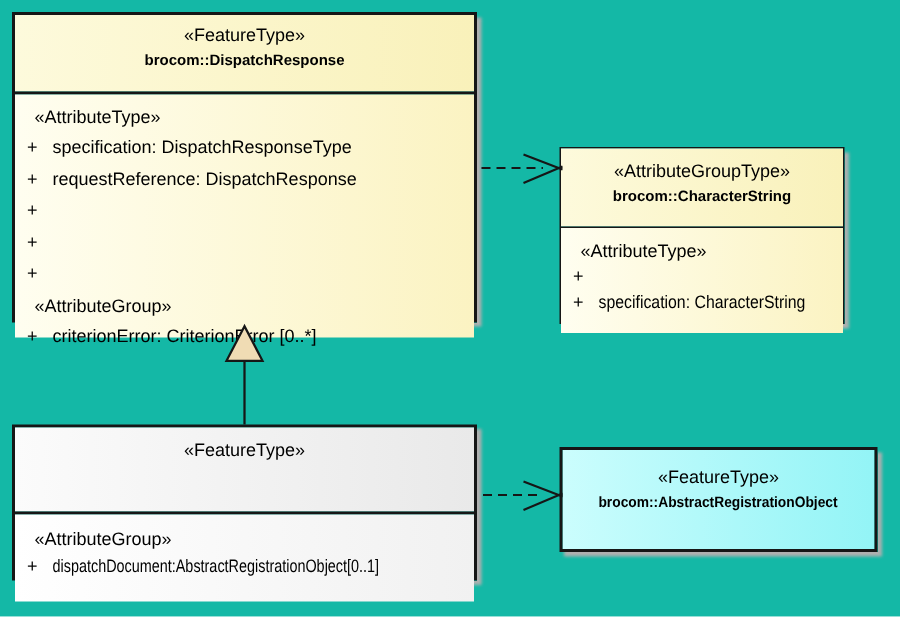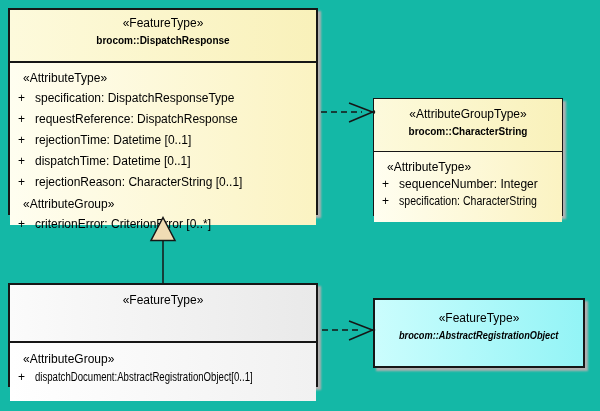--- a/index.html
+++ b/index.html
@@ -16,21 +16,21 @@
   .fill-yellow-body  { background:linear-gradient(90deg,#fffef0 0%,#fbf3c2 100%); }
   .fill-gray-title   { background:linear-gradient(90deg,#fbfbfb 0%,#e9e9e9 100%); }
   .fill-gray-body    { background:linear-gradient(90deg,#ffffff 0%,#f1f1f1 100%); }
   .fill-cyan         { background:linear-gradient(90deg,#cbfdfd 0%,#93f4f6 100%); }
 
   .title { text-align:center; }
   .sep2 { border-bottom:2px solid #161616; }
   .sep1 { border-bottom:1px solid #161616; }
   .stereotype { font-size:12px; line-height:14px; }
   .cls-name { font-size:10px; font-weight:bold; line-height:16px; margin-top:3px; }
-  .italic { font-style:italic; }
+  .italic { }
 
   .body { font-size:12px; }
   .compartment-heading { padding-left:13px; white-space:nowrap; }
   .attr-row { display:flex; white-space:nowrap; }
   .vis { width:25px; padding-left:8px; box-sizing:border-box; flex:none; }
 
   
   #box-dispatch-response .body { padding-top:6px; }
   #box-dispatch-response .compartment-heading { height:19px; line-height:19px; }
   #box-dispatch-response .attr-row { height:21px; line-height:21px; }
@@ -85,48 +85,44 @@
       <div class="attr-row">
         <span class="vis">+</span>
         <span>specification: DispatchResponseType</span>
       </div>
       <div class="attr-row">
         <span class="vis">+</span>
         <span>requestReference: DispatchResponse</span>
       </div>
       <div class="attr-row">
         <span class="vis">+</span>
-        <span>rejectionTime: Datetime [0..1]</span>
       </div>
       <div class="attr-row">
         <span class="vis">+</span>
-        <span>dispatchTime: Datetime [0..1]</span>
       </div>
       <div class="attr-row">
         <span class="vis">+</span>
-        <span>rejectionReason: CharacterString [0..1]</span>
       </div>
       <div class="compartment-heading heading-group">«AttributeGroup»</div>
       <div class="attr-row">
         <span class="vis">+</span>
         <span>criterionError: CriterionError [0..*]</span>
       </div>
     </div>
   </div>
 
   <div class="uml-box thin" id="box-criterion-error" style="left:373px; top:50px; width:190px; height:118px;margin-top:48px;">
     <div class="title sep1 fill-yellow-title" style="height:44px; padding-top:8px;">
       <div class="stereotype">«AttributeGroupType»</div>
       <div class="cls-name">brocom::CharacterString</div>
     </div>
     <div class="body fill-yellow-body" style="height:63px;">
       <div class="compartment-heading">«AttributeType»</div>
       <div class="attr-row">
         <span class="vis">+</span>
-        <span>sequenceNumber: Integer</span>
       </div>
       <div class="attr-row">
         <span class="vis">+</span>
         <span class="cond cond-88">specification: CharacterString</span>
       </div>
     </div>
   </div>
 
   <div class="uml-box" id="box-dispatch-data-response" style="left:8px; top:283px; width:310px; height:104px;">
     <div class="title sep2 fill-gray-title" style="height:48px; padding-top:8px;">

